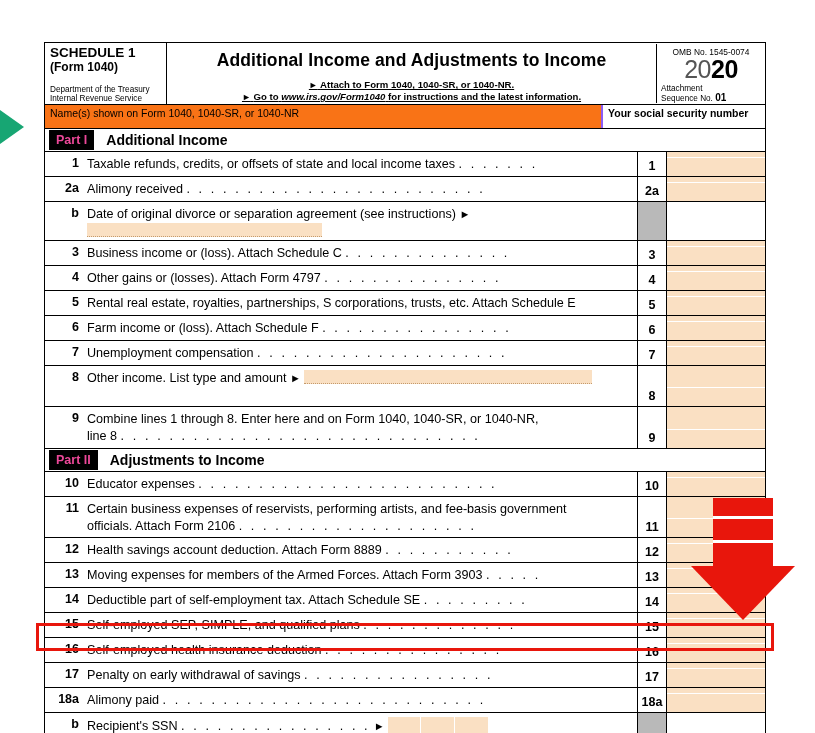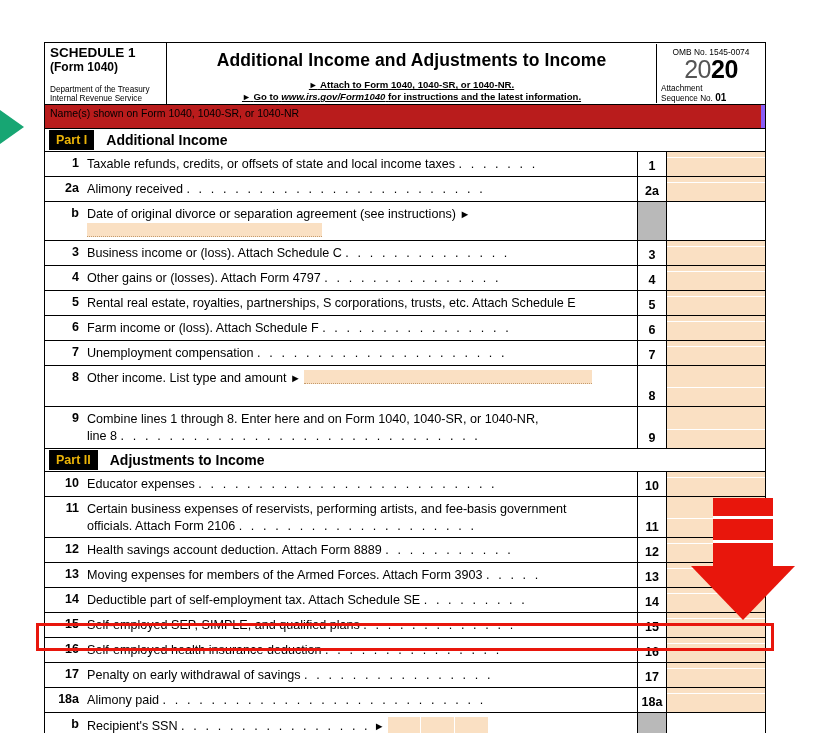--- a/index.html
+++ b/index.html
@@ -86,25 +86,25 @@
   
   .namerow{
     display:flex;
     border:1px solid #000;
     height:25px;
     box-sizing:border-box;
     background:#fae0c3;
   }
   .namerow .nm{
     flex:1;
-    border-right:4px solid #8b5cf6;
+    border-right:2px solid #8b5cf6;
     font-size:10.5px;
     padding:2px 0 0 5px;
     box-sizing:border-box;
-    background:#b91c1c;
+    background:#f97316;
   }
   .namerow .ssn{
     width:162px;
     font-size:10.5px;
     font-weight:bold;
     padding:2px 0 0 5px;
     box-sizing:border-box;
     background:#fff;
   }
   
@@ -112,21 +112,21 @@
     display:flex;
     align-items:center;
     border-left:1px solid #000;
     border-right:1px solid #000;
     border-bottom:1px solid #000;
     height:23px;
     box-sizing:border-box;
     background:#fff;
   }
   .parttag{
-    background:#000;color:#eab308;
+    background:#000;color:#ec4899;
     font-weight:bold;font-size:12.5px;
     padding:2px 7px 2px 7px;
     margin-left:4px;
     line-height:16px;
   }
   .parttitle{
     font-weight:bold;font-size:14px;
     margin-left:12px;
   }
   
@@ -271,20 +271,21 @@
         <div class="attseq">
           <span>Attachment</span><br>
           <span>Sequence No.</span>
           <b>01</b>
         </div>
       </div>
     </div>
 
     <div class="namerow">
       <div class="nm">Name(s) shown on Form 1040, 1040-SR, or 1040-NR</div>
+      <div class="ssn">Your social security number</div>
     </div>
 
     <div class="partbar">
       <div class="parttag">Part I</div>
       <div class="parttitle">Additional Income</div>
     </div>
 
     <div class="rows">
 
       <div class="row">

